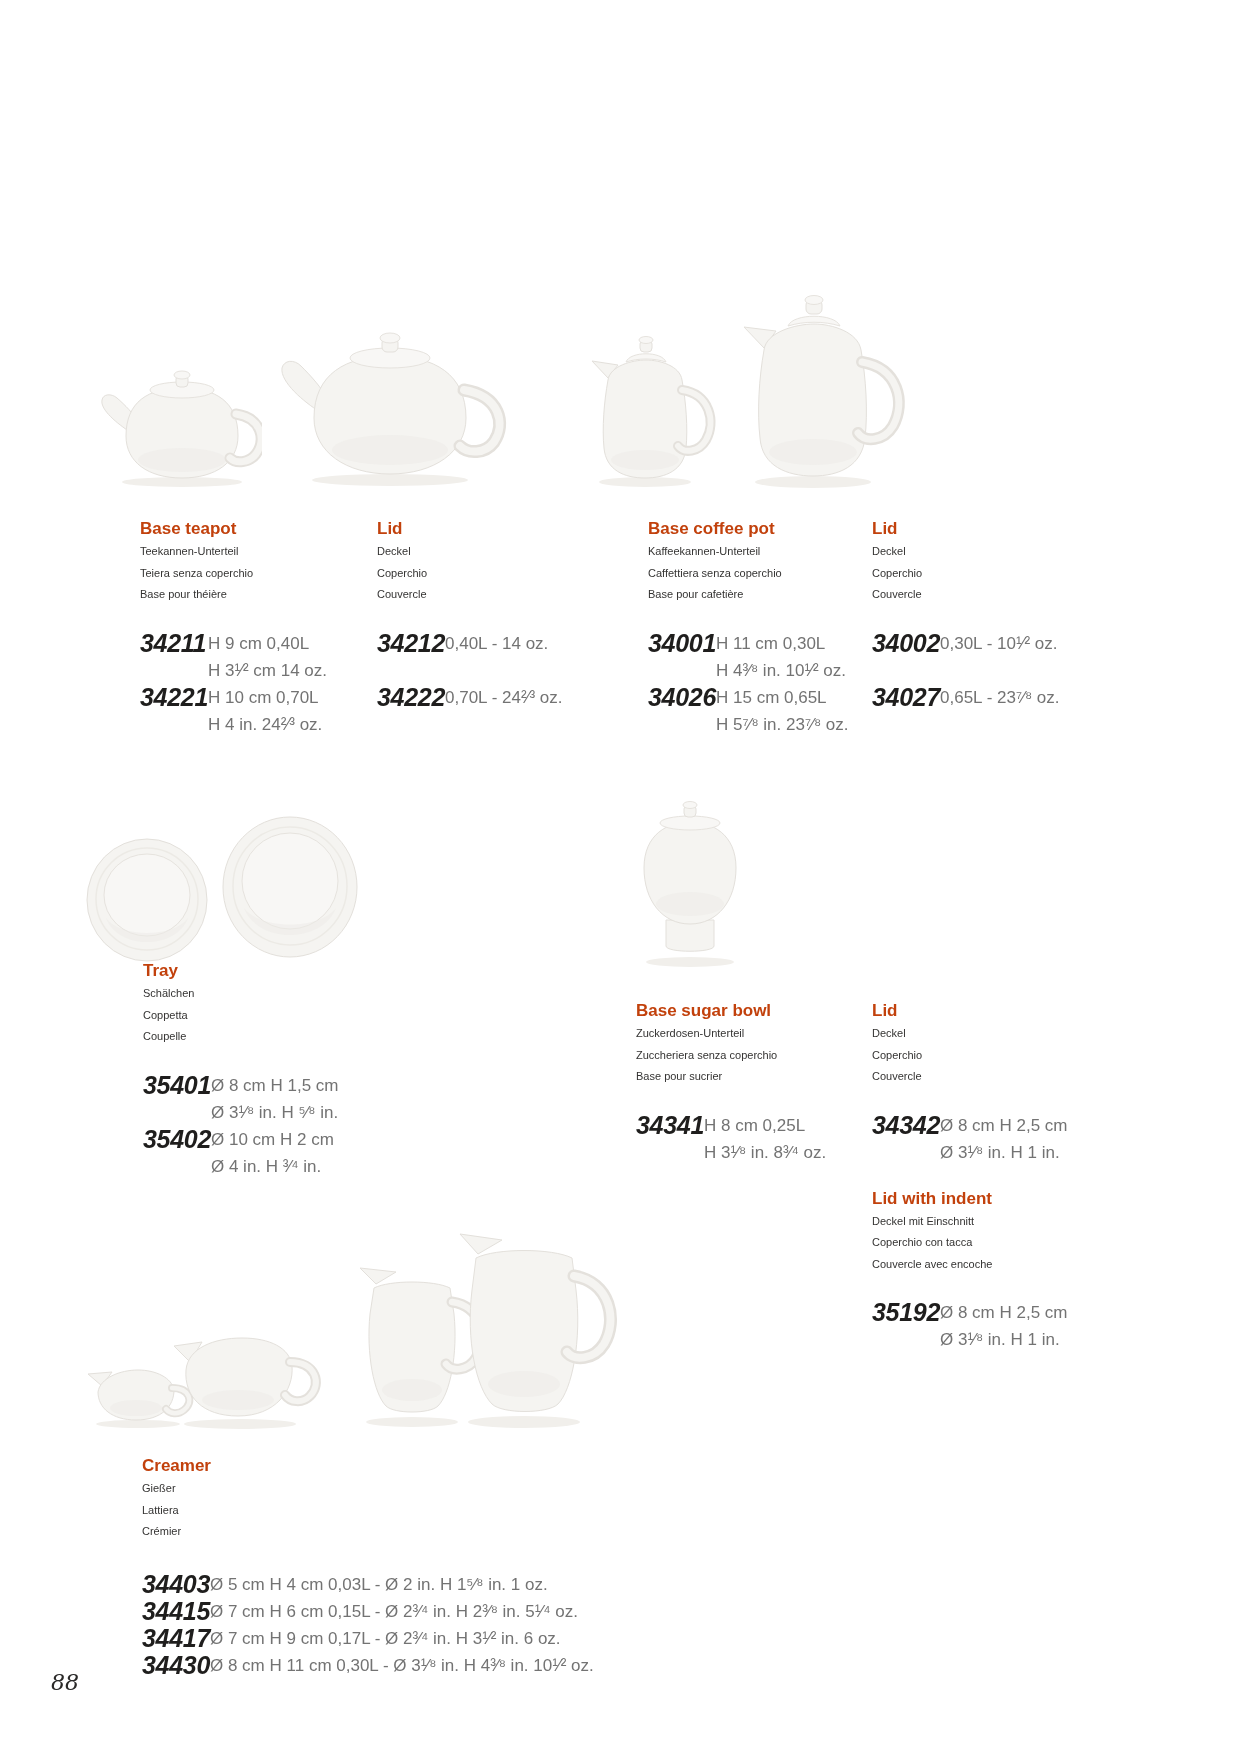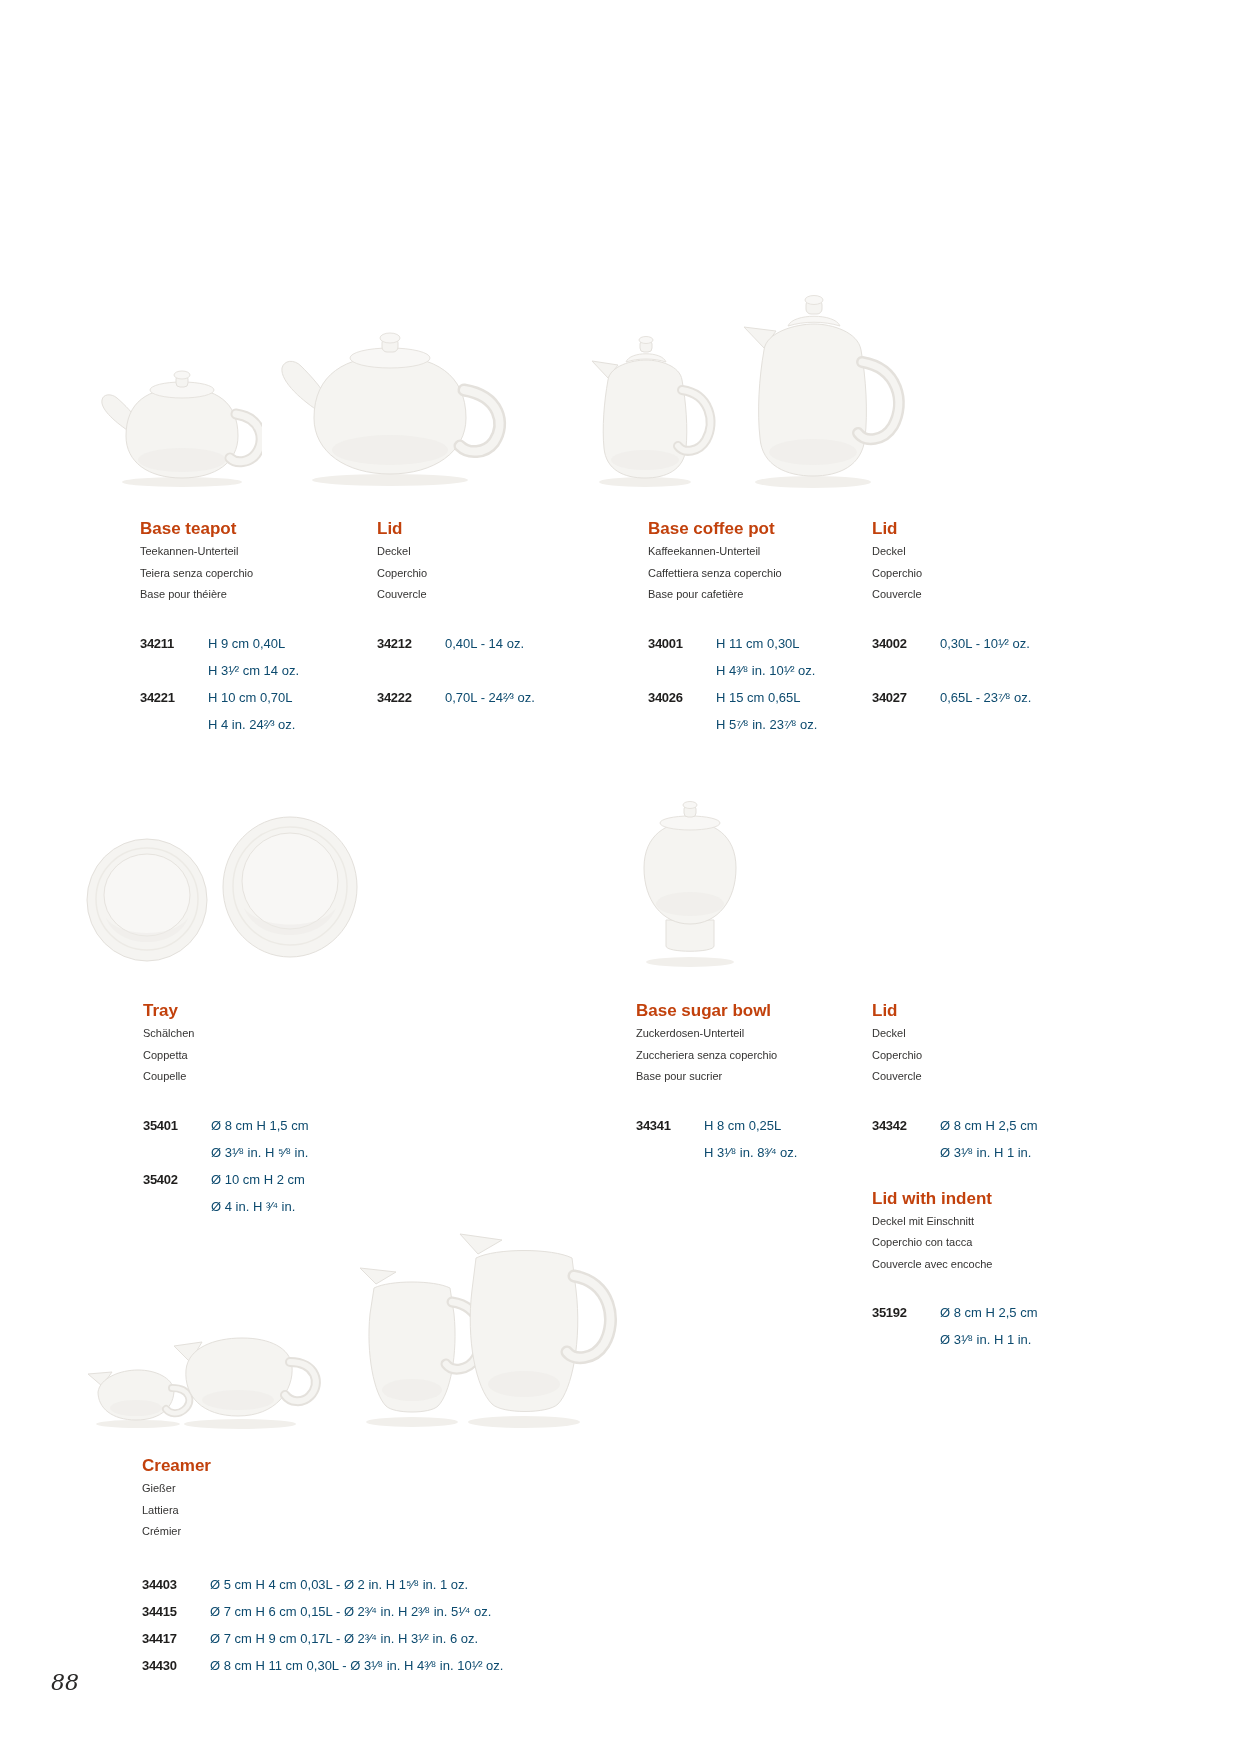--- a/index.html
+++ b/index.html
@@ -6,23 +6,23 @@
   .page{
     position:relative;width:1241px;height:1754px;background:#ffffff;
     font-family:"Liberation Sans","DejaVu Sans",sans-serif;color:#2e2d2c;overflow:hidden;
   }
   .ill{position:absolute;}
   .col{position:absolute;}
   .title{font-size:17px;font-weight:700;line-height:22px;color:#c2410c;margin-bottom:1px;}
   .sub{font-size:11px;line-height:21.5px;color:#343332;}
   .products{margin-top:24px;}
   .product{display:flex;align-items:flex-start;}
-  .code{font-weight:700;font-size:13px;line-height:27px;color:#1f1e1d;width:58px;flex-shrink:0;margin-right:10px;letter-spacing:-0.3px;}
+  .code{font-weight:700;font-size:25px;line-height:27px;color:#1f1e1d;width:58px;flex-shrink:0;margin-right:10px;letter-spacing:-0.3px;font-style:italic;}
   .spec{display:block;}
-  .spec-line{display:block;font-size:13px;line-height:27px;color:#0c4a6e;white-space:nowrap;}
+  .spec-line{display:block;font-size:17px;line-height:27px;color:#737373;white-space:nowrap;}
   .gap{margin-bottom:27px;}
   .subgroup{margin-top:22px;}
   .page-number{position:absolute;font-family:"DejaVu Serif","Liberation Serif",serif;
     font-style:italic;font-size:22px;color:#2a2928;}
   
   .porc{fill:#f5f4f1;stroke:#e3e0db;stroke-width:1;}
   .porclight{fill:#f8f7f5;stroke:#e6e3de;stroke-width:1;}
   .shade{fill:#edebe7;opacity:.55;stroke:none;}
   .ground{fill:#f1efeb;stroke:none;}
   .handle-outer{fill:none;stroke:#e4e1dc;stroke-linecap:round;}
@@ -222,21 +222,21 @@
       </div>
       <div class="product">
         <span class="code">34027</span>
         <span class="spec">
           <span class="spec-line">0,65L - 23⁷⁄⁸ oz.</span>
         </span>
       </div>
     </div>
   </div>
 
-  <div class="col" style="left:143px;top:1000px;width:215px">
+  <div class="col" style="left:143px;top:960px;width:215px">
     <div class="title">Tray</div>
     <div class="sub">Schälchen</div>
     <div class="sub">Coppetta</div>
     <div class="sub">Coupelle</div>
     <div class="products">
       <div class="product">
         <span class="code">35401</span>
         <span class="spec">
           <span class="spec-line">Ø 8 cm H 1,5 cm</span>
           <span class="spec-line">Ø 3¹⁄⁸ in. H ⁵⁄⁸ in.</span>

